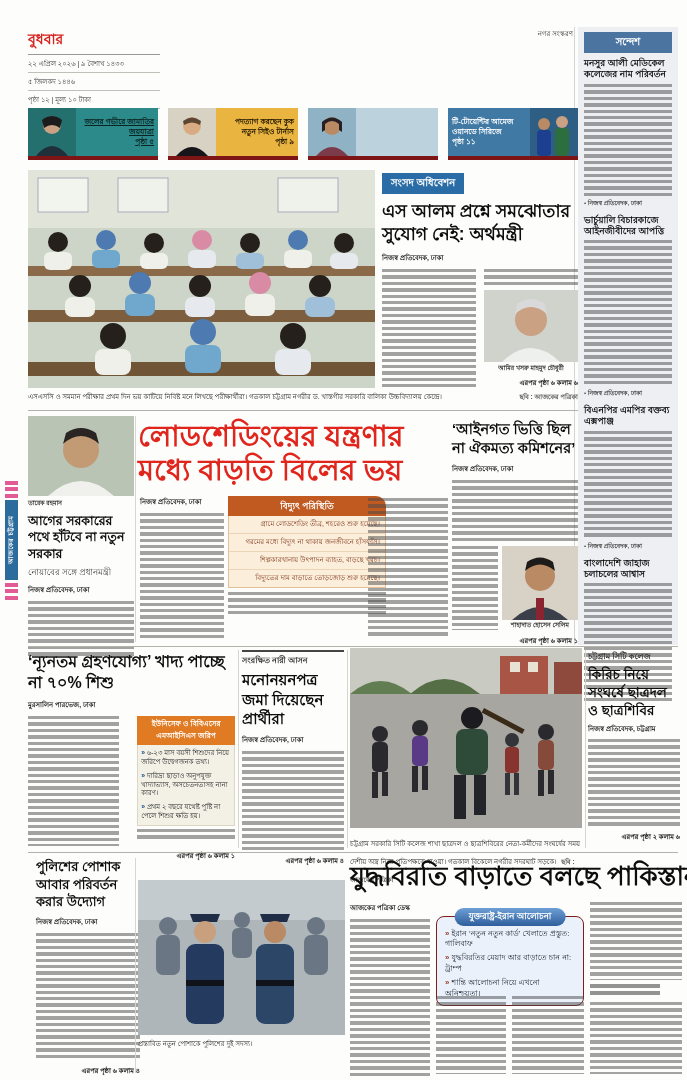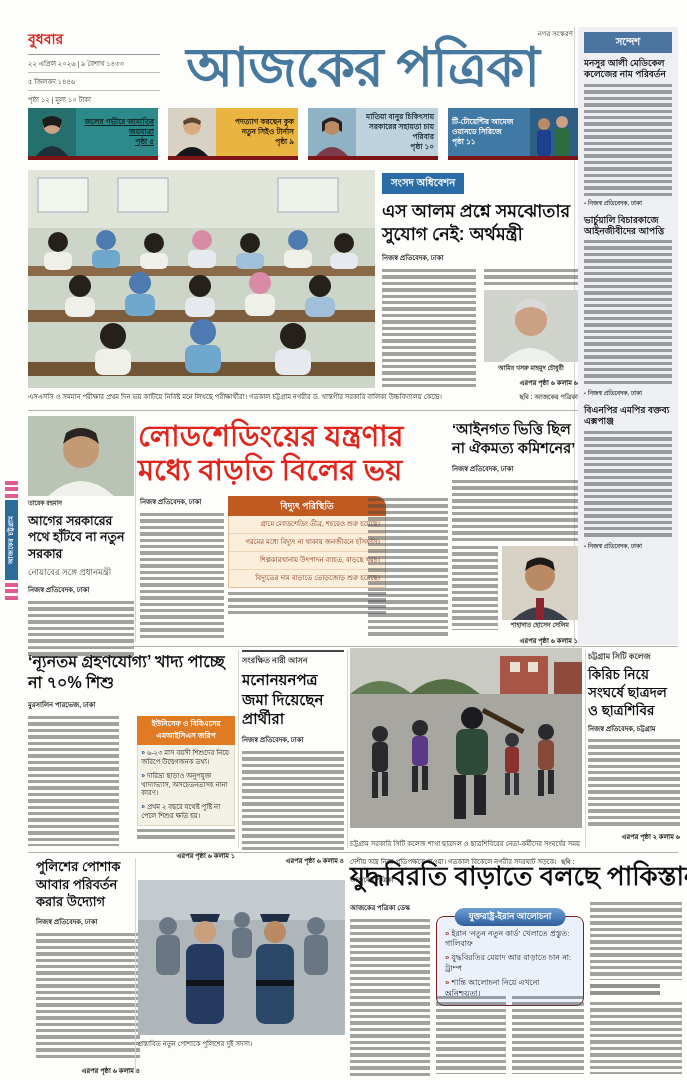--- a/index.html
+++ b/index.html
@@ -66,21 +66,20 @@
 <div id="page">
 
   <div class="abs" style="left:28px;top:28px;width:132px;">
     <div class="day">বুধবার</div>
     <div class="dateline">২২ এপ্রিল ২০২৬ | ৯ বৈশাখ ১৪৩৩</div>
     <div class="dateline">৫ জিলকদ ১৪৪৬</div>
     <div class="dateline">পৃষ্ঠা ১২ | মূল্য ১০ টাকা</div>
     <div class="dateline" style="font-weight:bold;border-bottom:none;color:#555;">www.ajkerpatrika.com</div>
   </div>
 
-  <div class="abs masthead" style="left:155px;top:26px;width:415px;text-align:center;">আজকের পত্রিকা</div>
   <div class="abs edition" style="left:495px;top:28px;width:78px;text-align:right;">নগর সংস্করণ</div>
 
   <div class="abs sidebar" style="left:578px;top:27px;width:100px;height:618px;">
     <div class="sb-head">সন্দেশ</div>
 
     <div>
       <div class="sb-hl">মনসুর আলী মেডিকেল কলেজের নাম পরিবর্তন</div>
       <div class="sim" style="height:112px;"></div>
       <div class="sb-credit">• নিজস্ব প্রতিবেদক, ঢাকা</div>
     </div>
@@ -90,20 +89,24 @@
       <div class="sim" style="height:146px;"></div>
       <div class="sb-credit">• নিজস্ব প্রতিবেদক, ঢাকা</div>
     </div>
 
     <div>
       <div class="sb-hl">বিএনপির এমপির বক্তব্য এক্সপাঞ্জ</div>
       <div class="sim" style="height:108px;"></div>
       <div class="sb-credit">• নিজস্ব প্রতিবেদক, ঢাকা</div>
     </div>
 
+    <div>
+      <div class="sb-hl">বাংলাদেশি জাহাজ চলাচলের আশ্বাস</div>
+      <div class="sim" style="height:118px;"></div>
+    </div>
   </div>
   <div class="abs vrule" style="left:574px;top:27px;height:618px;"></div>
 
   <div class="abs teaser t1" style="left:28px;top:108px;width:130px;">
     <svg class="photo" width="48" height="48" viewBox="0 0 48 48">
       <rect width="48" height="48" fill="#23706f"></rect>
         <circle cx="24" cy="17" r="9" fill="#caa183"></circle>
       <path d="M8 48 Q24 28 40 48 Z" fill="#20303a"></path>
         <path d="M14 12 q10 -8 20 0 l-2 8 q-8 -6 -16 0 Z" fill="#1c1c1c"></path>
     </svg>
@@ -126,24 +129,20 @@
     </div>
   </div>
 
   <div class="abs teaser t3" style="left:308px;top:108px;width:130px;">
     <svg class="photo" width="48" height="48" viewBox="0 0 48 48">
       <rect width="48" height="48" fill="#8fb3c4"></rect>
         <circle cx="24" cy="18" r="9" fill="#b98a64"></circle>
       <path d="M8 48 Q24 30 40 48 Z" fill="#7c3b4a"></path>
         <path d="M14 14 q10 -9 20 0 l0 10 -3 -2 0 -6 q-7 -6 -14 0 l0 6 -3 2 Z" fill="#262024"></path>
     </svg>
-    <div class="txt" style="text-align:right;flex:1;">
-      <span>মাতিয়া বানুর চিকিৎসায় সরকারের সহায়তা চায় পরিবার</span>
-      <span class="tpage">পৃষ্ঠা ১০</span>
-    </div>
   </div>
 
   <div class="abs teaser t4" style="left:448px;top:108px;width:130px;">
     <div class="txt" style="text-align:left;flex:1;">
       <span>টি-টোয়েন্টির আমেজ ওয়ানডে সিরিজে</span>
       <span class="tpage">পৃষ্ঠা ১১</span>
     </div>
     <svg class="photo" width="48" height="48" viewBox="0 0 48 48">
       <rect width="48" height="48" fill="#2f5e84"></rect>
       <circle cx="14" cy="16" r="6" fill="#b98a64"></circle>

